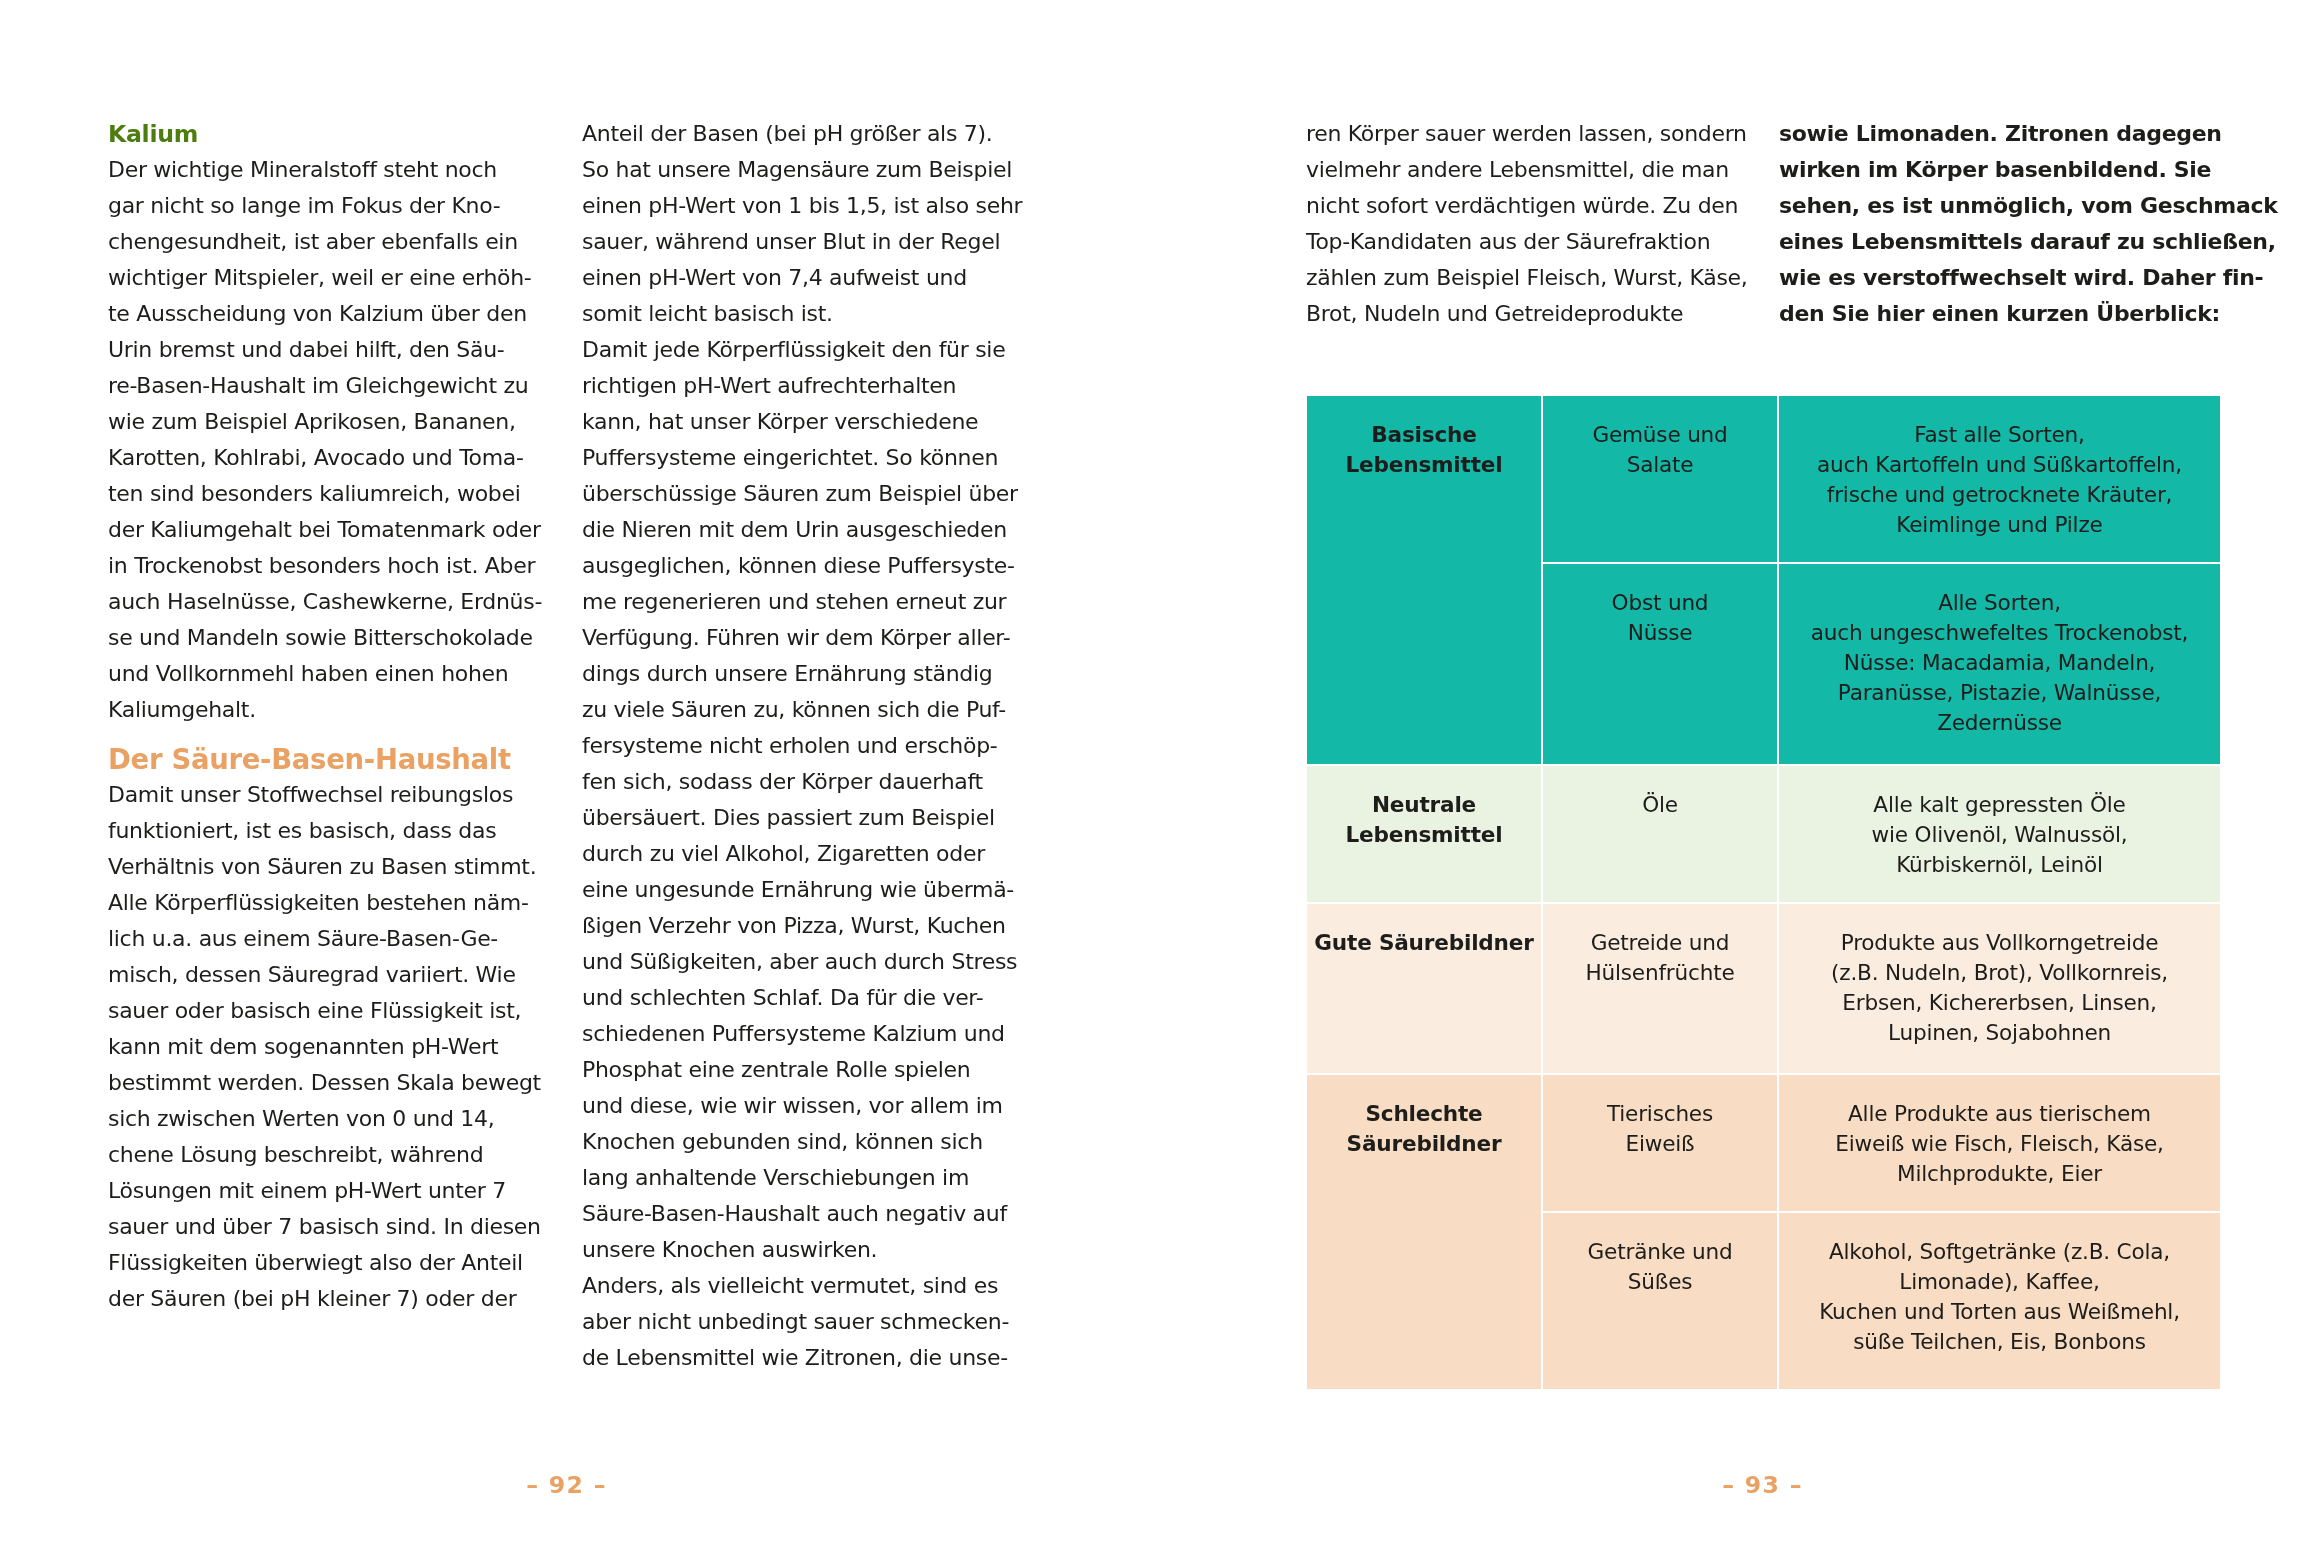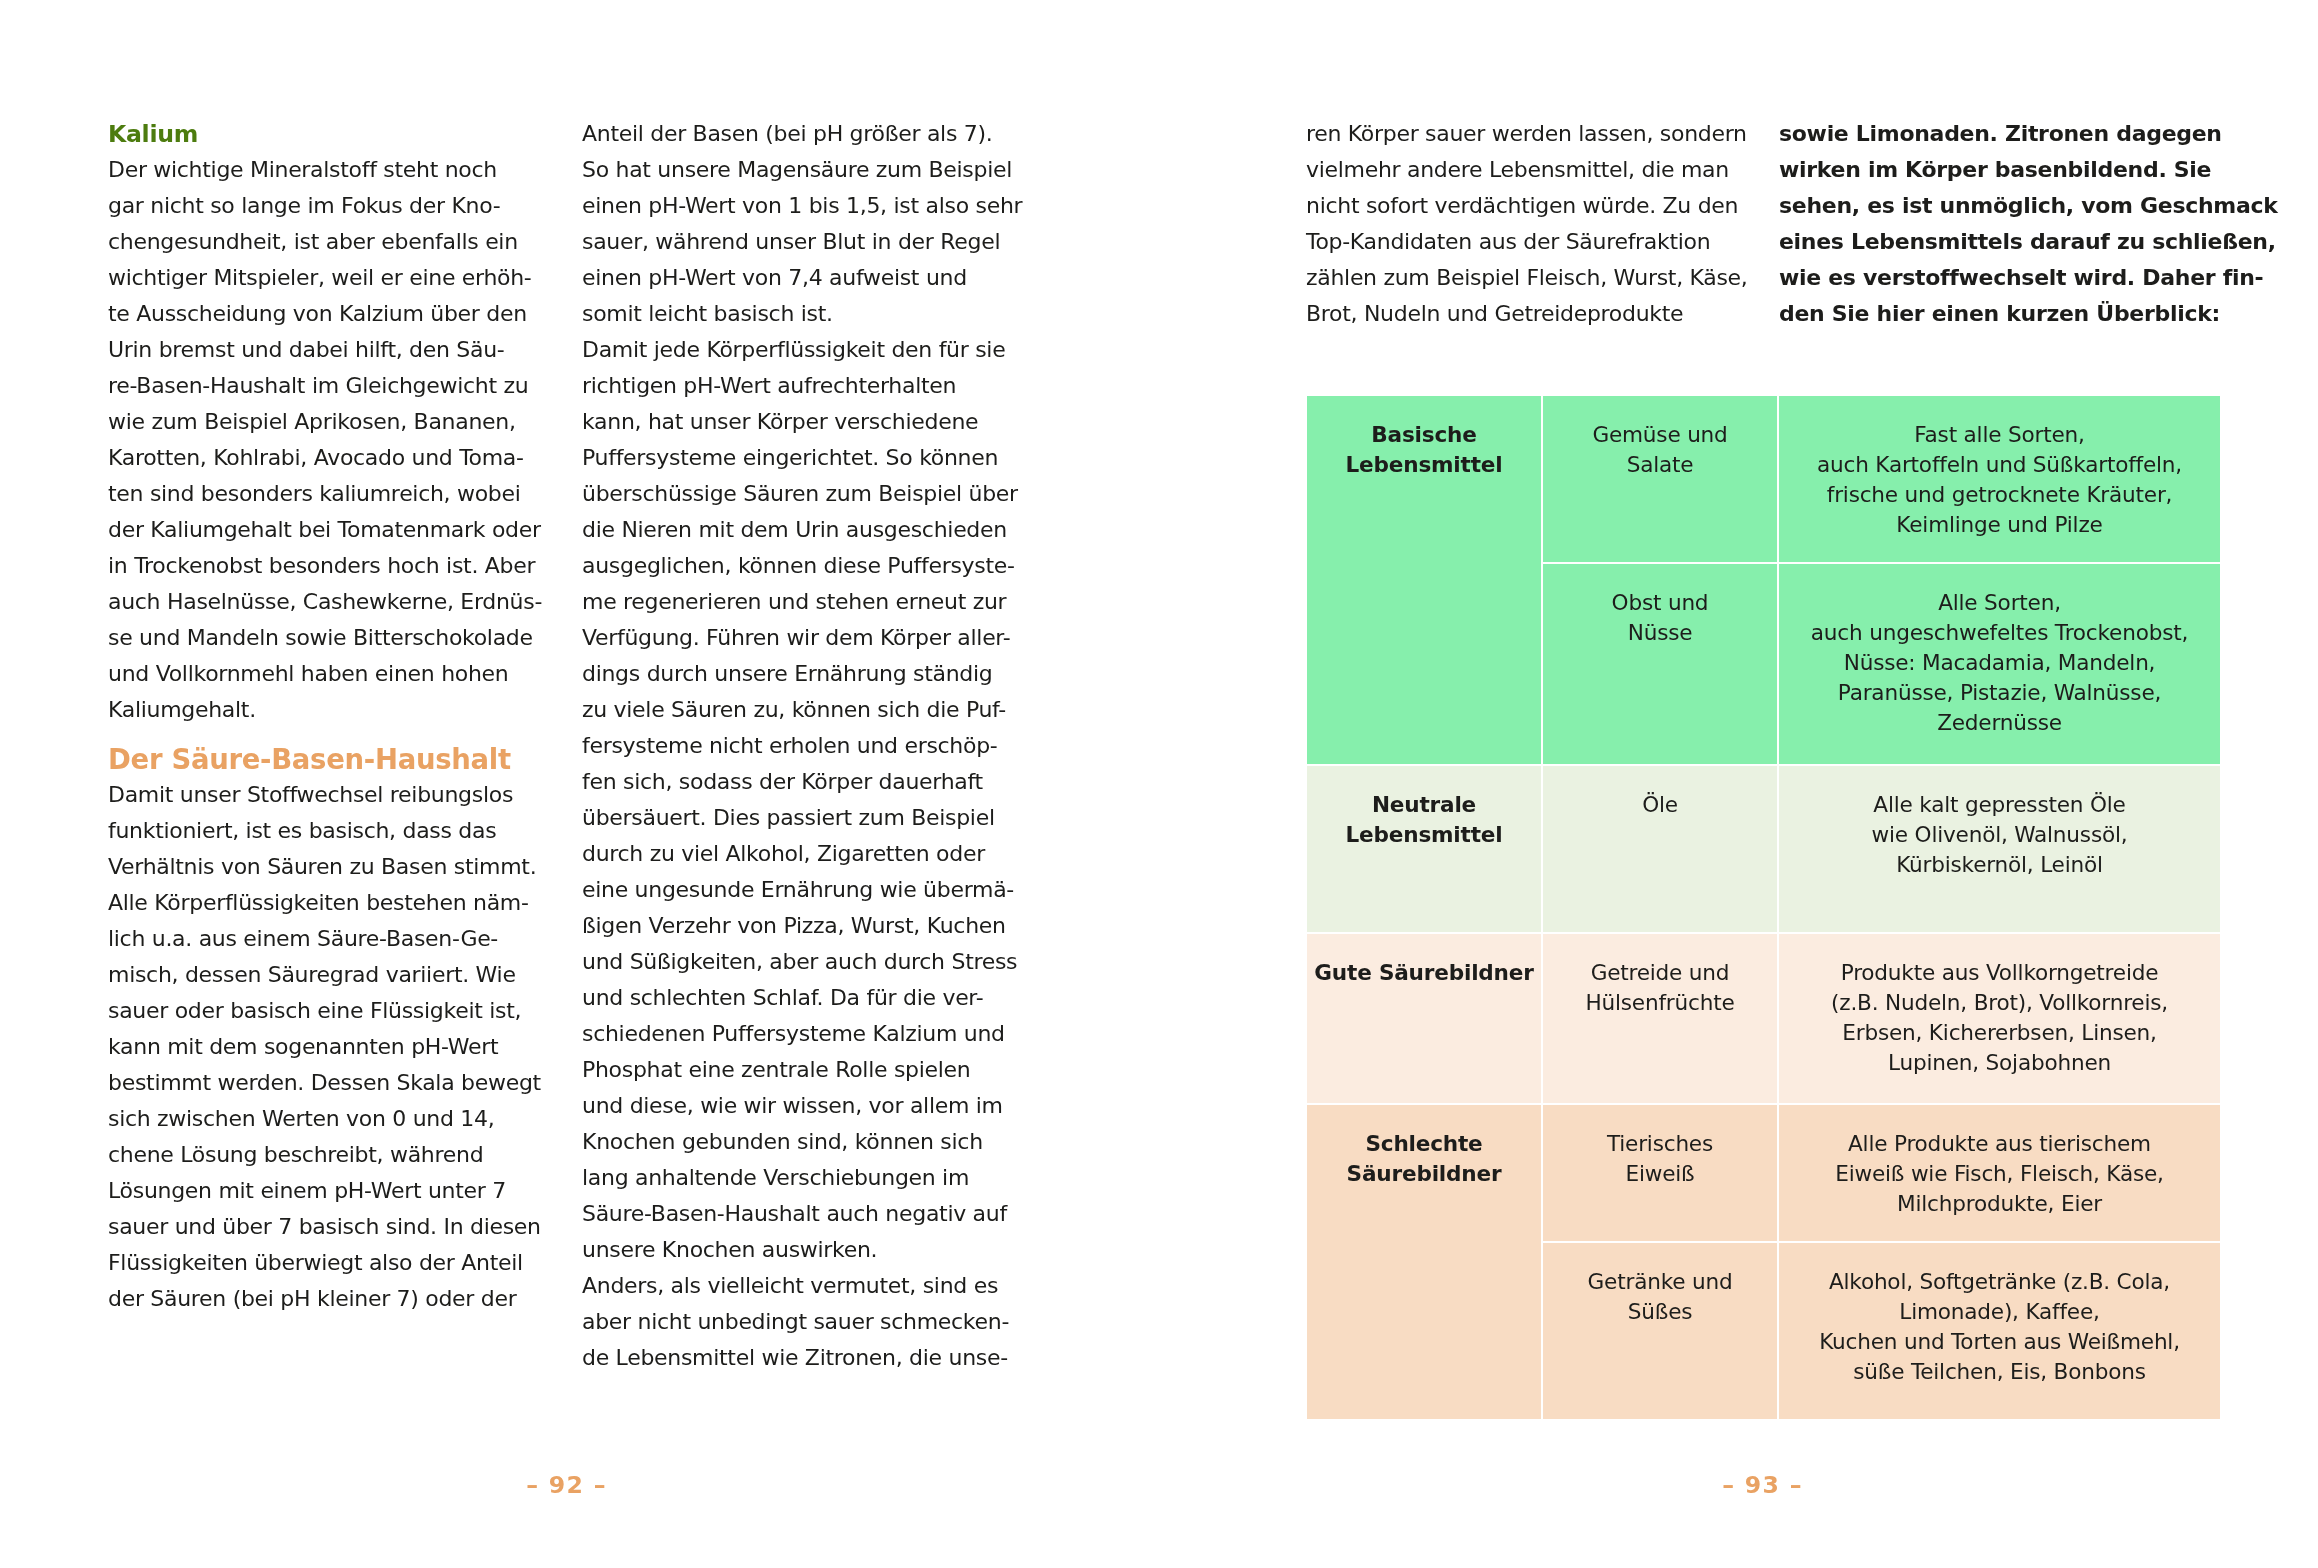--- a/index.html
+++ b/index.html
@@ -10,21 +10,21 @@
   .col p { margin: 0; white-space: nowrap; }
   .h-small { color: #4d7c0f; font-weight: bold; font-size: 23.6px; line-height: 36px; }
   .h-large { color: #e9a263; font-weight: bold; font-size: 27.5px; line-height: 36px; margin-top: 13px !important; }
   .pagenum { position: absolute; top: 1471px; font-family: "DejaVu Sans", sans-serif; font-weight: bold;
              color: #e9a263; font-size: 23.6px; letter-spacing: 1.3px; text-align: center; width: 131px; }
   table.food { position: absolute; left: 1305px; top: 394px; width: 916px; border-collapse: collapse;
                font-size: 21.6px; line-height: 30px; letter-spacing: -0.2px; table-layout: fixed; }
   table.food td { border: 2px solid #ffffff; text-align: center; vertical-align: top; padding: 23.6px 6.5px 0 6.5px; }
   table.food td.cat { font-weight: bold; }
   table.food td .line { display: block; white-space: nowrap; }
-  .r-basic { background: #86efac; }
+  .r-basic { background: #14b8a6; }
   .r-neutral { background: #eaf2e1; }
   .r-good { background: #fbece0; }
   .r-bad { background: #f8dcc3; }
 </style>
 </head>
 <body>
 
 <div class="col" style="left:108px; top:116px;">
   <p class="h-small">Kalium</p>
   <div id="kalium-lines">
@@ -157,21 +157,21 @@
           <span class="line">Nüsse</span>
         </td>
         <td>
           <span class="line">Alle Sorten,</span>
           <span class="line">auch ungeschwefeltes Trockenobst,</span>
           <span class="line">Nüsse: Macadamia, Mandeln,</span>
           <span class="line">Paranüsse, Pistazie, Walnüsse,</span>
           <span class="line">Zedernüsse</span>
         </td>
       </tr>
-      <tr class="r-neutral" style="height: 168px;">
+      <tr class="r-neutral" style="height: 138px;">
         <td class="cat" rowspan="1">
           <span class="line">Neutrale</span>
           <span class="line">Lebensmittel</span>
         </td>
         <td>
           <span class="line">Öle</span>
         </td>
         <td>
           <span class="line">Alle kalt gepressten Öle</span>
           <span class="line">wie Olivenöl, Walnussöl,</span>

